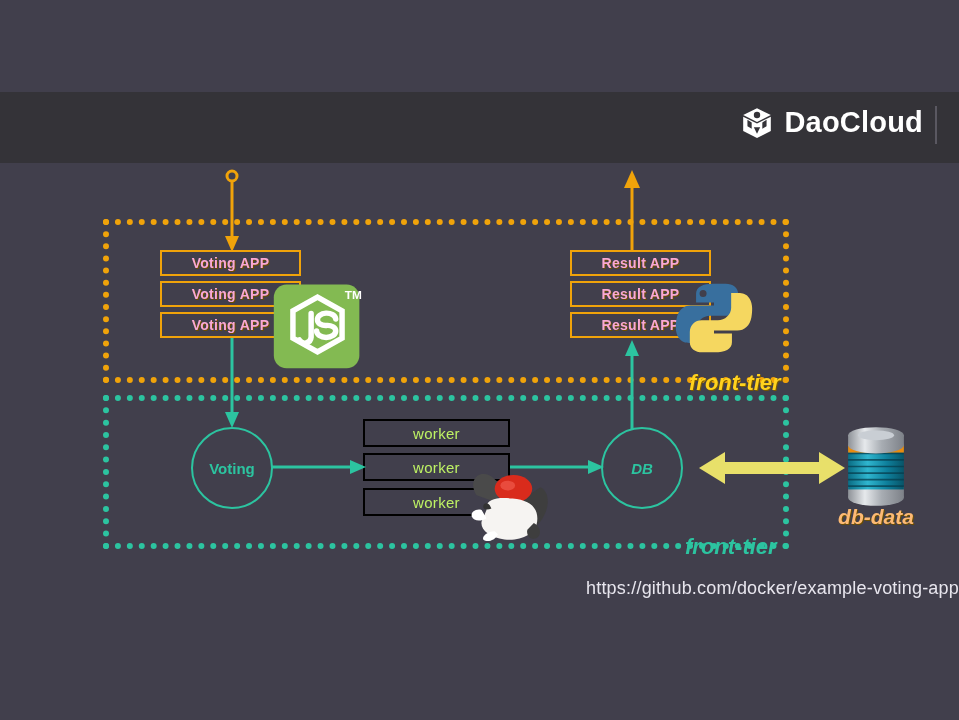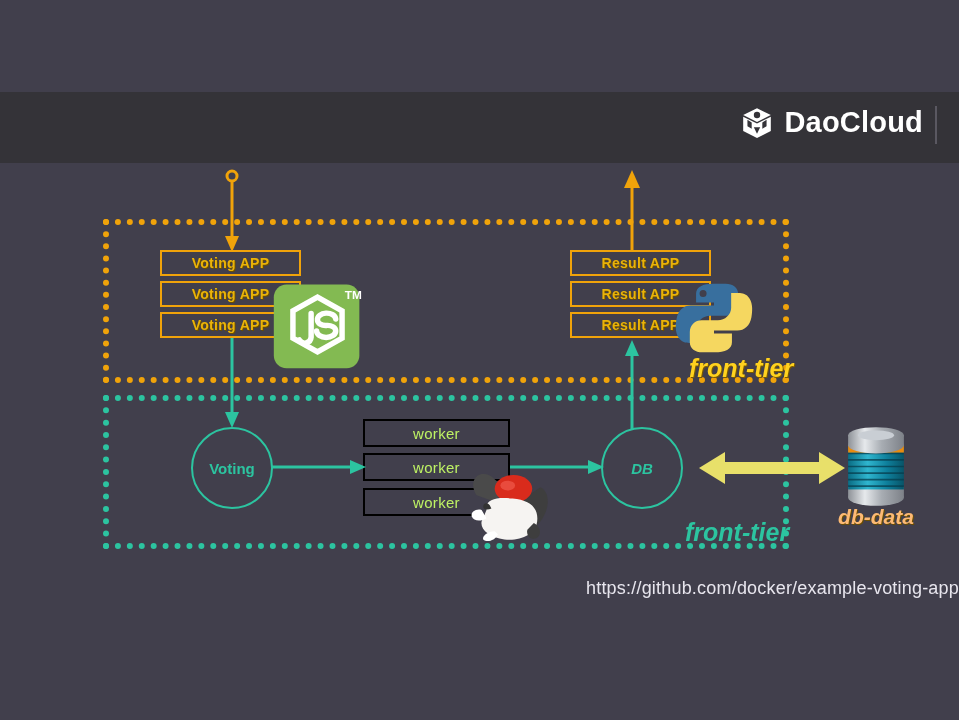--- a/index.html
+++ b/index.html
@@ -66,24 +66,25 @@
     width: 686px; height: 164px;
     border: 6px dotted #f0a30a;
   }
   #front-tier-bottom {
     left: 103px; top: 395px;
     width: 686px; height: 154px;
     border: 6px dotted #2cc4a0;
   }
   .tier-label {
     position: absolute;
-    font-size: 25px;
+    font-size: 22px;
     font-weight: bold;
     font-style: italic;
     white-space: nowrap;
+    margin-top: 16px;
   }
   #label-front-tier-top {
     left: 689px; top: 354px;
     color: #ffd21e;
     text-shadow: 1px 1px 0 #7a5a00;
   }
   #label-front-tier-bottom {
     left: 685px; top: 518px;
     color: #2cc4a0;
   }
@@ -95,21 +96,21 @@
     display: flex;
     align-items: center;
     justify-content: center;
     font-size: 14px;
     font-weight: bold;
     letter-spacing: 0.3px;
     background: transparent;
   }
   .app-box.orange {
     border: 2px solid #f0a30a;
-    color: #eab308;
+    color: #f9a8d4;
     text-shadow: 1px 1px 0 #6b4e00;
     width: 141px;
     height: 26px;
   }
   .app-box.teal {
     border: 2px solid #000000;
     color: #bef264;
     width: 147px;
     height: 28px;
     font-weight: normal;

